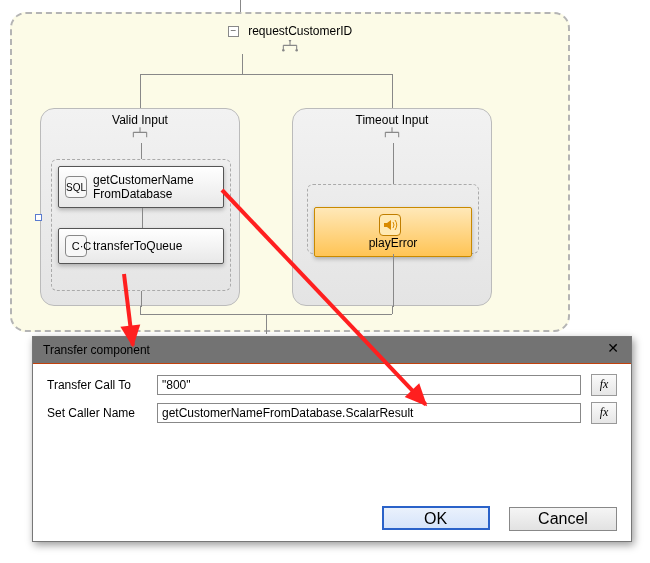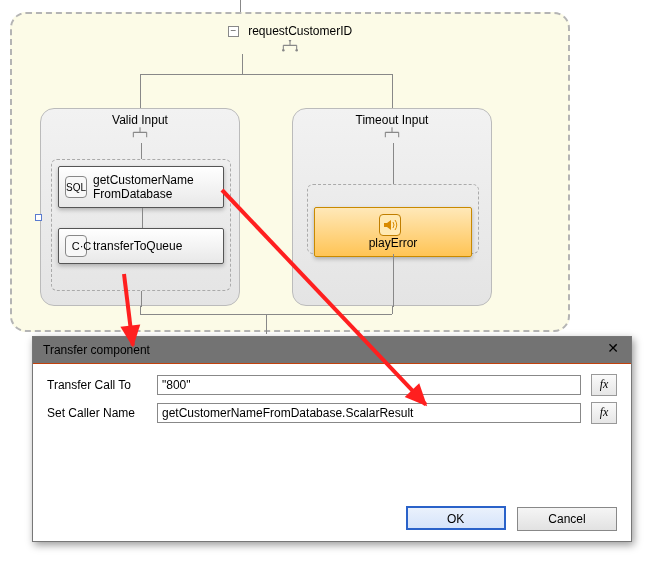--- a/index.html
+++ b/index.html
@@ -144,28 +144,28 @@
     font-size: 12px;
     text-align: center;
     line-height: 18px;
     cursor: pointer;
   }
   .dlg-buttons {
     position: absolute; bottom: 10px; right: 14px;
   }
   .dlg-btn {
     display: inline-block;
-    width: 100px; height: 24px;
+    width: 108px; height: 24px;
     border: 1px solid #888;
     background: linear-gradient(#f5f5f5,#e2e2e2);
     text-align: center;
     line-height: 22px;
-    margin-left: 8px;
+    margin-left: 16px;
     cursor: pointer;
-    font-size: 12px;
+    font-size: 16px;
   }
   .dlg-btn.primary {
     border: 2px solid #2a62c9;
     background: linear-gradient(#eaf1fc,#d6e4fa);
   }
 
   
   .arrow {
     position: absolute;
     background: #ff1f1f;

